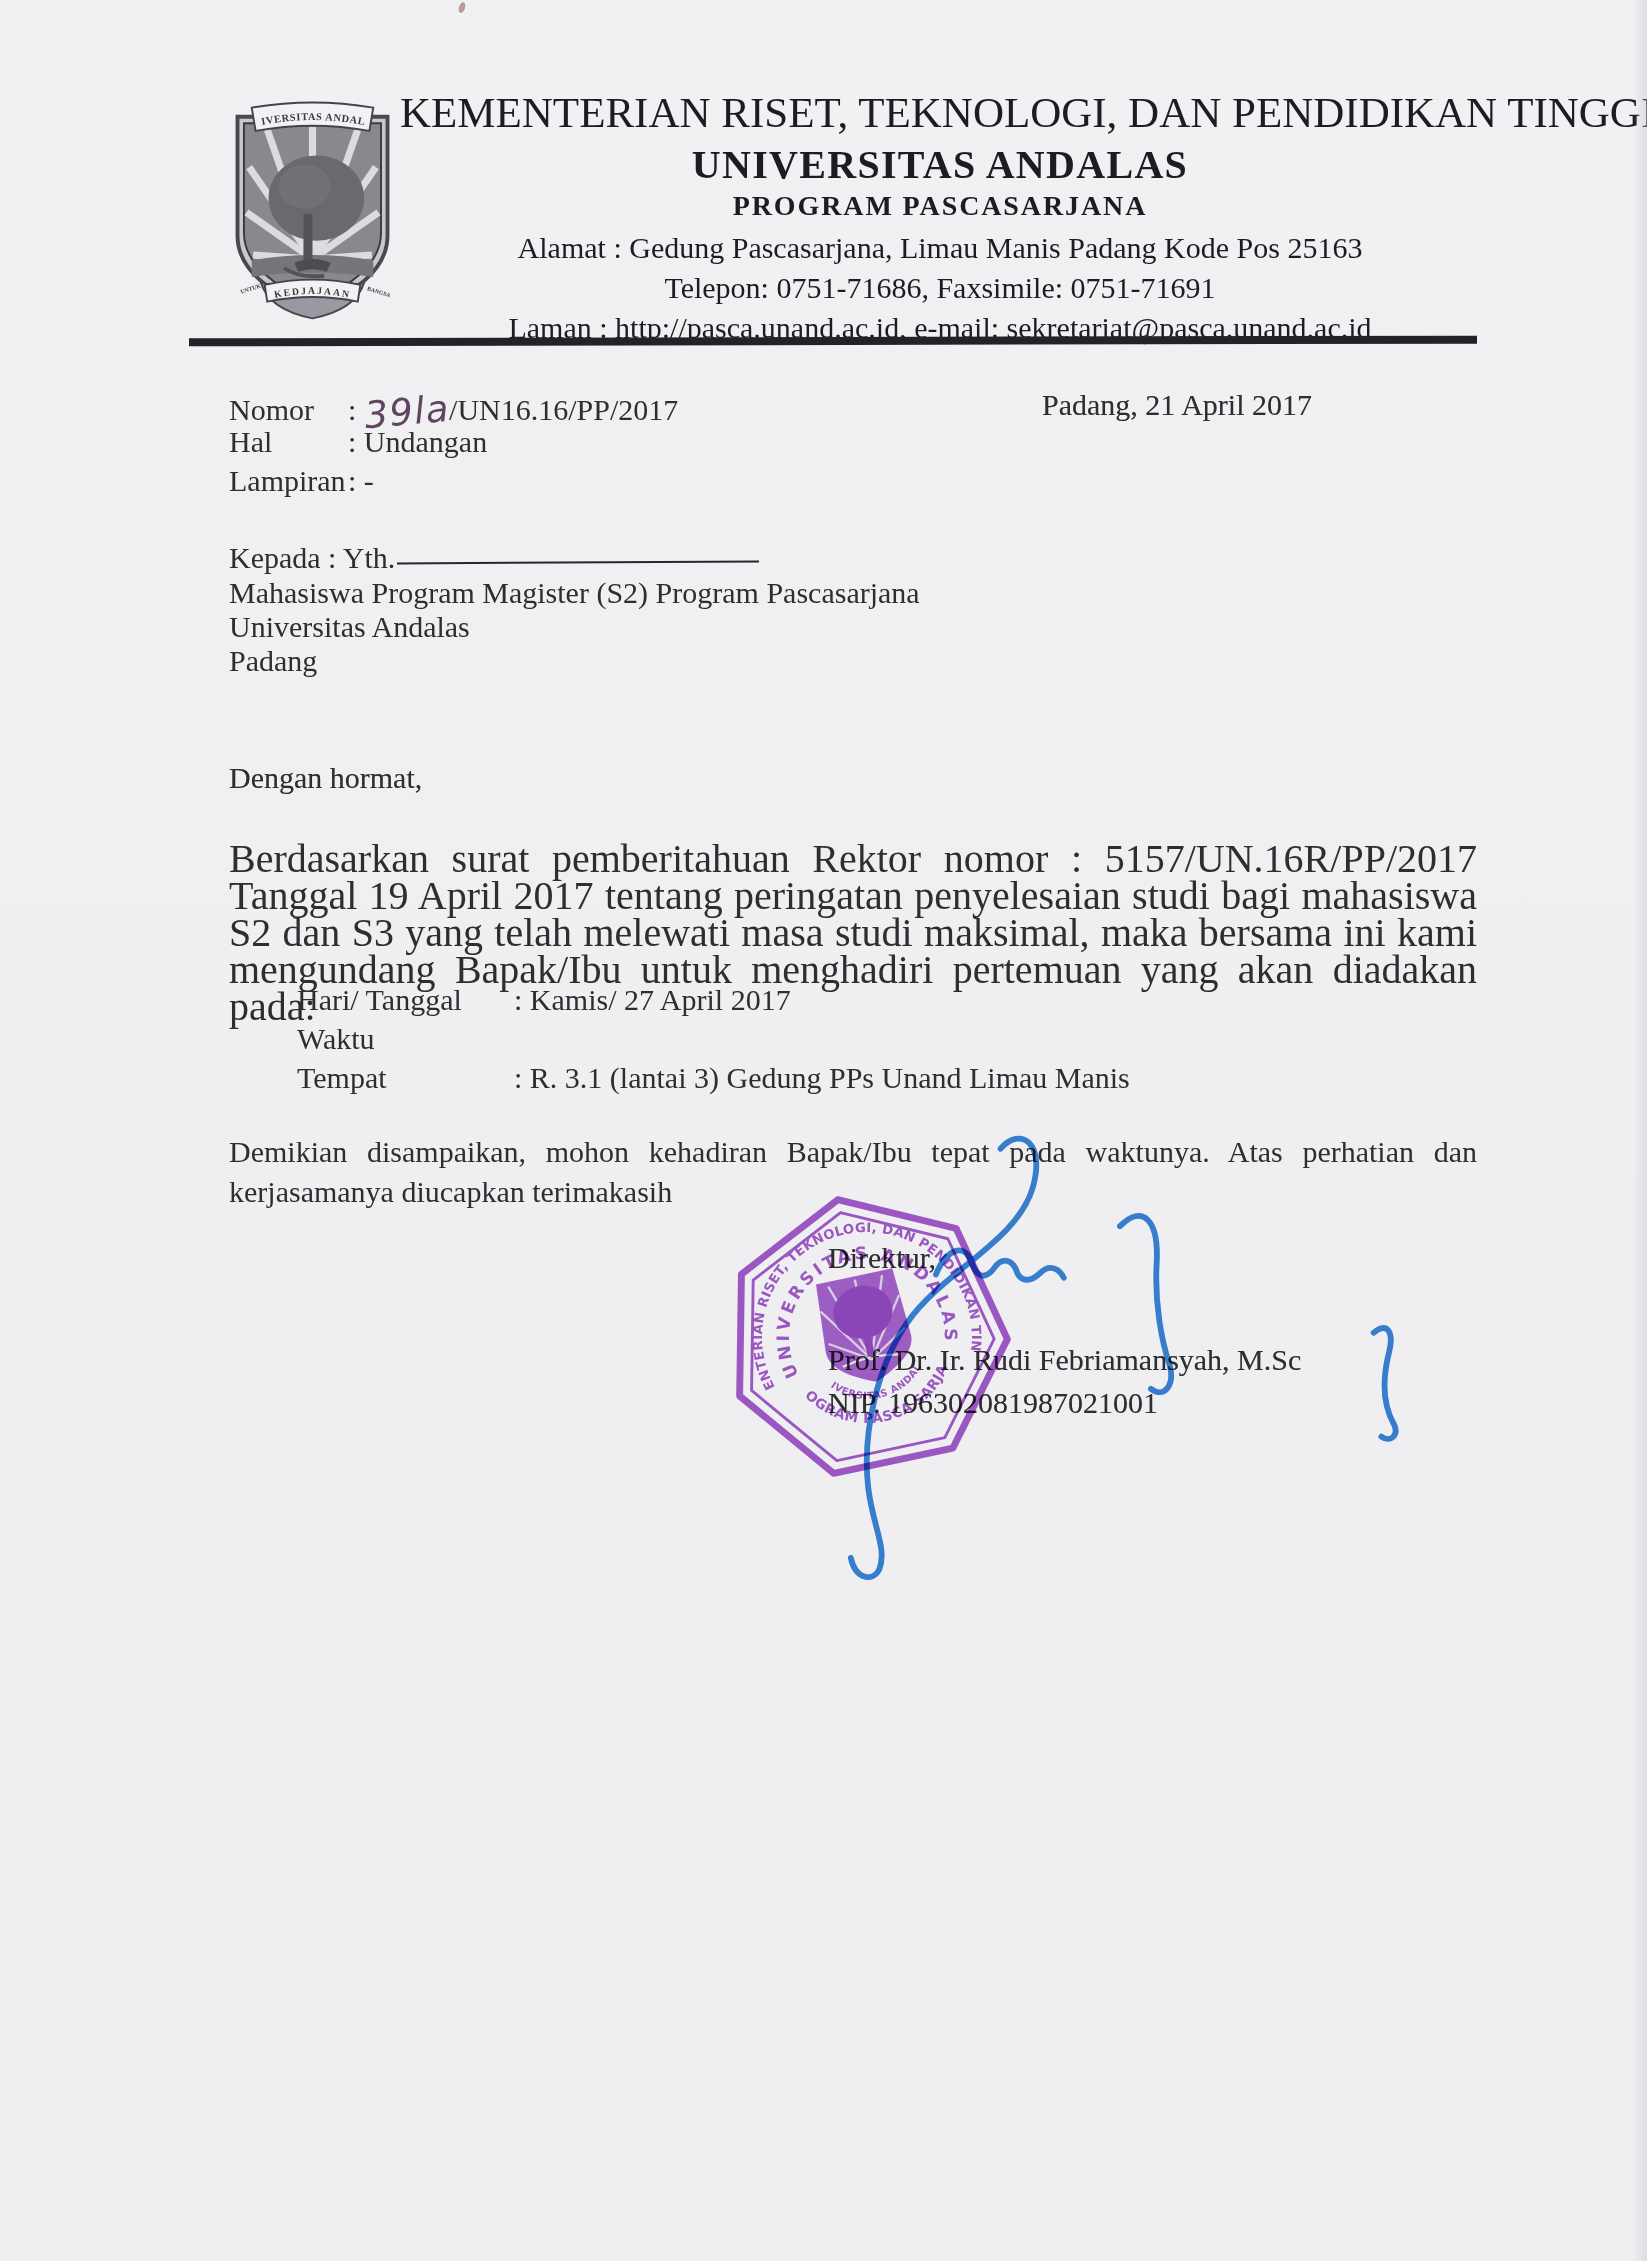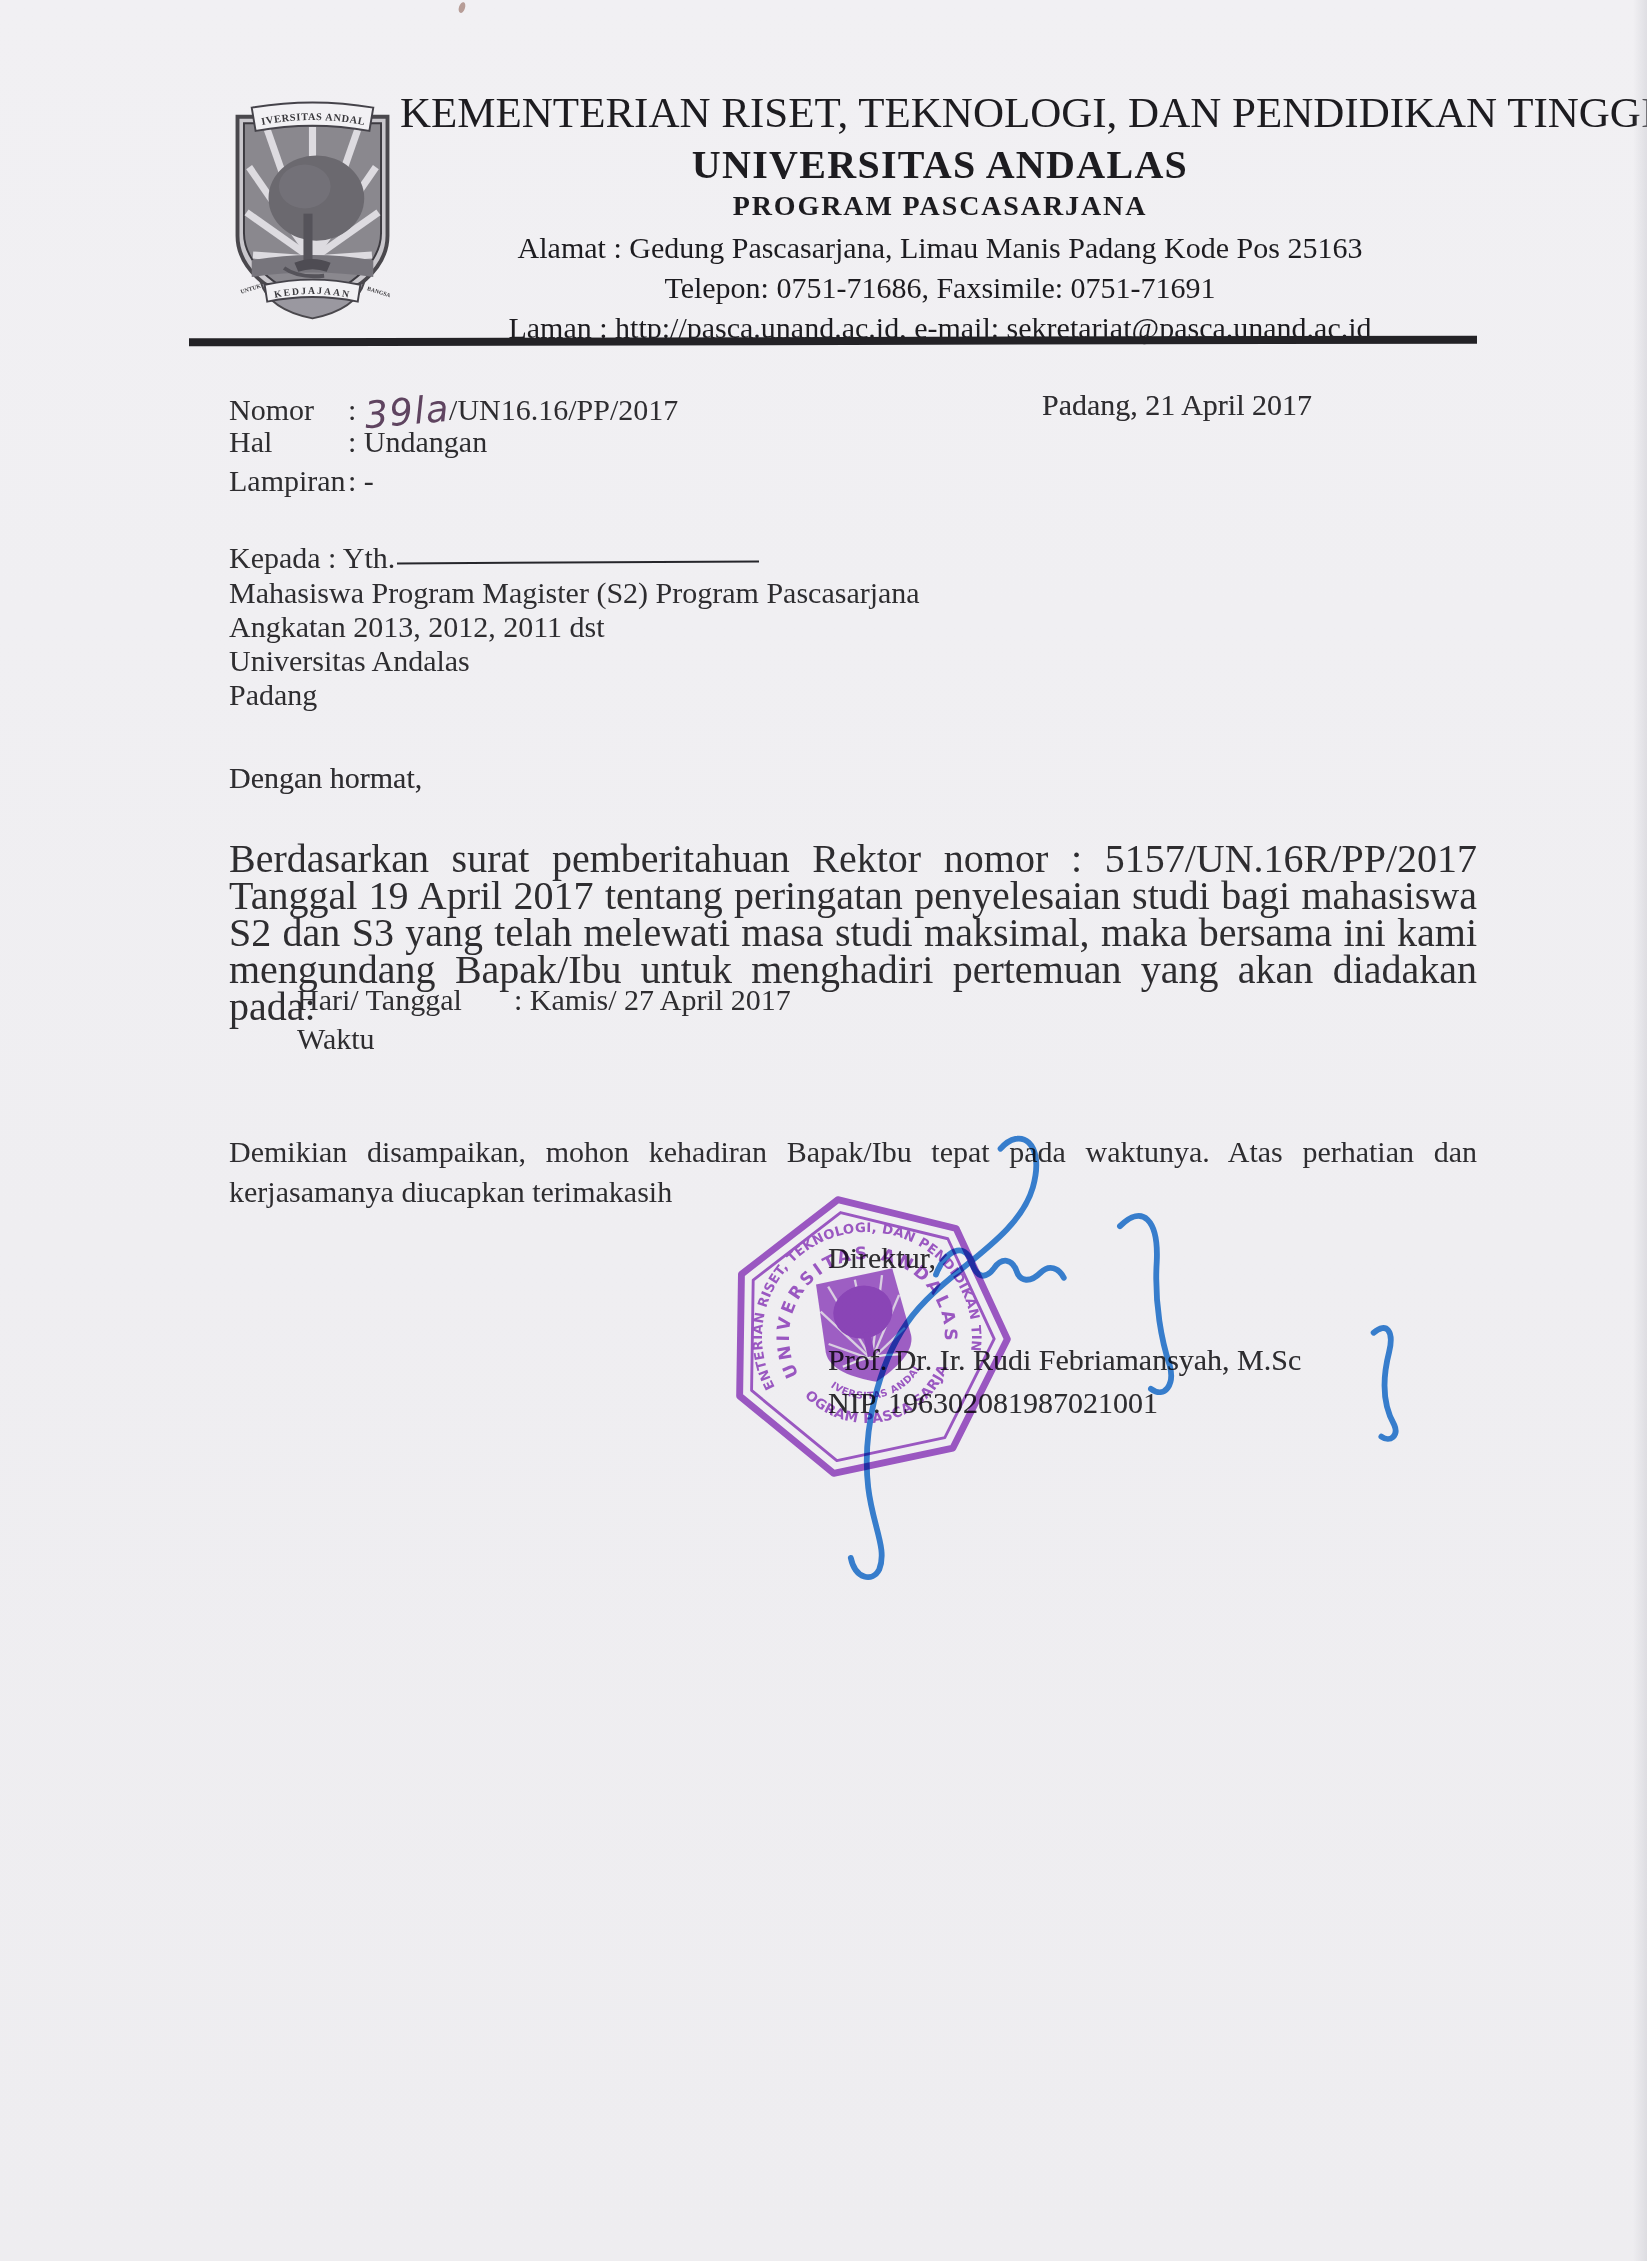--- a/index.html
+++ b/index.html
@@ -179,36 +179,39 @@
       <span>Lampiran</span>
       <span class="meta-value">: -</span>
     </div>
   </div>
 
   <div class="txt city-date">Padang, 21 April 2017</div>
 
   <div class="recipient">
     <div class="kepada-line"><span>Kepada : Yth.</span><span class="blank-line"></span></div>
     <div>Mahasiswa Program Magister (S2) Program Pascasarjana</div>
-    <div>Angkatan 2013, 2012, 2011 dst</div>
     <div>Universitas Andalas</div>
     <div>Padang</div>
   </div>
 
   <div class="txt salutation">Dengan hormat,</div>
 
   <div class="paragraph">Berdasarkan surat pemberitahuan Rektor nomor : 5157/UN.16R/PP/2017 Tanggal 19 April 2017 tentang peringatan penyelesaian studi bagi mahasiswa S2 dan S3 yang telah melewati masa studi maksimal, maka bersama ini kami mengundang Bapak/Ibu untuk menghadiri pertemuan yang akan diadakan pada:</div>
 
   <div class="details">
     <div class="drow">
       <span>Hari/ Tanggal</span>
       <span class="dval">: Kamis/ 27 April 2017</span>
     </div>
     <div class="drow">
       <span>Waktu</span>
+    </div>
+    <div class="drow">
+      <span>Tempat</span>
+      <span class="dval">: R. 3.1 (lantai 3) Gedung PPs Unand Limau Manis</span>
     </div>
   </div>
 
   <div class="closing">Demikian disampaikan, mohon kehadiran Bapak/Ibu tepat pada waktunya. Atas perhatian dan kerjasamanya diucapkan terimakasih</div>
 
   <div class="txt direktur">Direktur,</div>
   <div class="txt signer-name">Prof. Dr. Ir. Rudi Febriamansyah, M.Sc</div>
   <div class="txt signer-nip">NIP. 196302081987021001</div>
 
   <svg class="stamp" viewBox="0 0 520 520">

